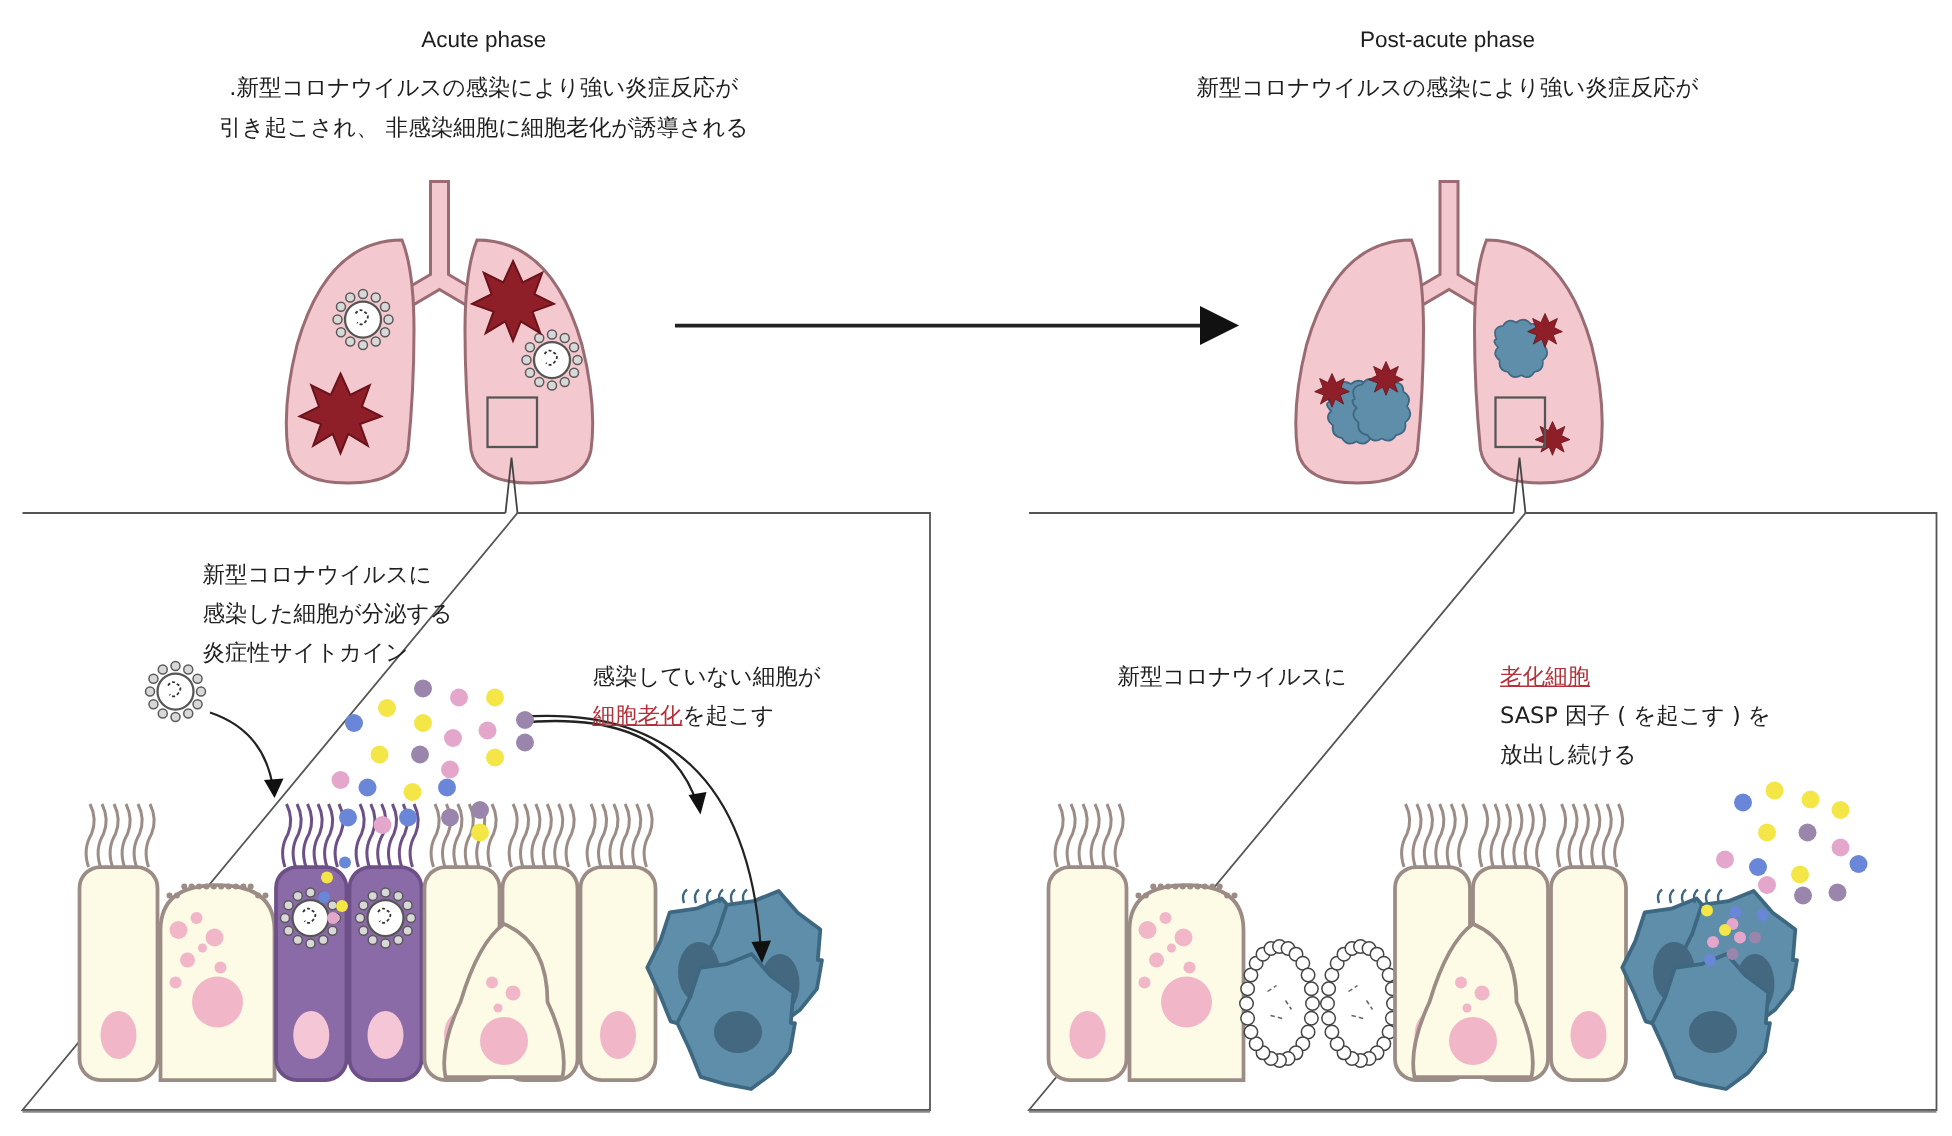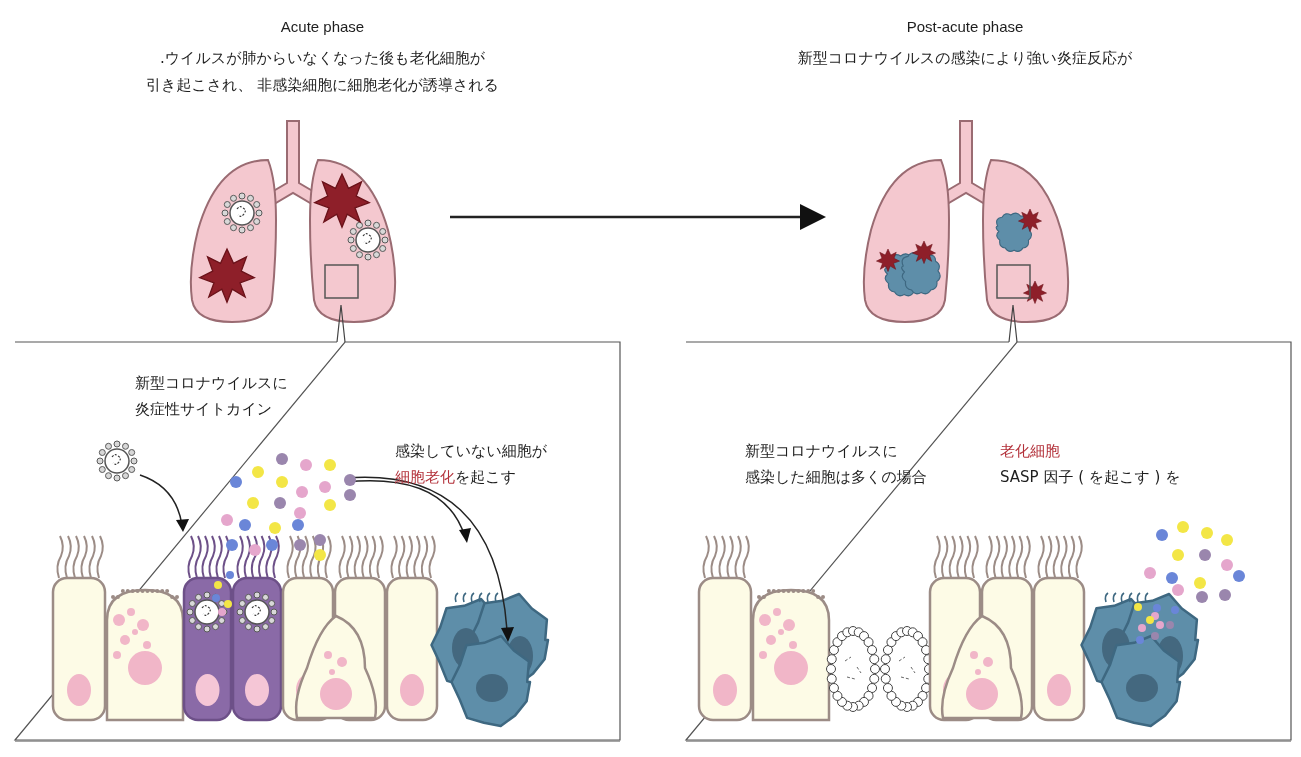--- a/index.html
+++ b/index.html
@@ -1,29 +1,29 @@
 <!DOCTYPE html>
 <html><head>
 <meta charset="utf-8">
 <style>
   html,body{margin:0;padding:0;background:#ffffff;}
   body{width:1301px;height:757px;position:relative;overflow:hidden;font-family:"DejaVu Sans","Liberation Sans",sans-serif;color:#1e1e1e;}
   .abs{position:absolute;}
   .phase-title{font-family:"Liberation Sans",sans-serif;font-weight:normal;font-size:15px;text-align:center;}
   .phase-desc{font-size:15px;line-height:27px;text-align:center;white-space:nowrap;}
   .panel-text{font-size:15px;line-height:26px;white-space:nowrap;}
-  .red{color:#b3313a;}
+  .red{color:#b3313a;text-decoration:underline;}
   svg{position:absolute;left:0;top:0;}
 </style>
 </head>
 <body>
 
 <div class="abs phase-title" style="left:180px;top:18px;width:285px;">Acute phase</div>
 <div class="abs phase-desc" style="left:120px;top:45px;width:405px;">
-  <div>.ウイルスが肺からいなくなった後も老化細胞が</div>
+  <div>.新型コロナウイルスの感染により強い炎症反応が</div>
   <div>引き起こされ、 非感染細胞に細胞老化が誘導される</div>
 </div>
 
 <div class="abs phase-title" style="left:815px;top:18px;width:300px;">Post-acute phase</div>
 <div class="abs phase-desc" style="left:760px;top:45px;width:410px;">
   <div>新型コロナウイルスの感染により強い炎症反応が</div>
 </div>
 
 <svg width="1301" height="757" viewBox="0 0 1301 757">
   <defs>
@@ -420,27 +420,28 @@
       <circle cx="1160" cy="625" r="4" fill="#e5a6cc"></circle>
       <circle cx="1142" cy="628" r="4" fill="#e5a6cc"></circle>
       <circle cx="1170" cy="625" r="4" fill="#9a86ad"></circle>
       <circle cx="1155" cy="636" r="4" fill="#9a86ad"></circle>
       <circle cx="1140" cy="640" r="4" fill="#6a86d8"></circle>
     </g>
 </svg>
 
 <div class="abs panel-text" style="left:135px;top:370px;width:200px;">
   <div>新型コロナウイルスに</div>
+  <div>感染した細胞が分泌する</div>
   <div>炎症性サイトカイン</div>
 </div>
 <div class="abs panel-text" style="left:395px;top:438px;width:200px;">
   <div>感染していない細胞が</div>
   <div><span class="red">細胞老化</span><span>を起こす</span></div>
 </div>
 
 <div class="abs panel-text" style="left:745px;top:438px;width:220px;">
   <div>新型コロナウイルスに</div>
-  <div>感染した細胞は多くの場合</div>
 </div>
 <div class="abs panel-text" style="left:1000px;top:438px;width:270px;">
   <div class="red">老化細胞</div>
   <div>SASP 因子 ( を起こす ) を</div>
+  <div>放出し続ける</div>
 </div>
 
 </body></html>

